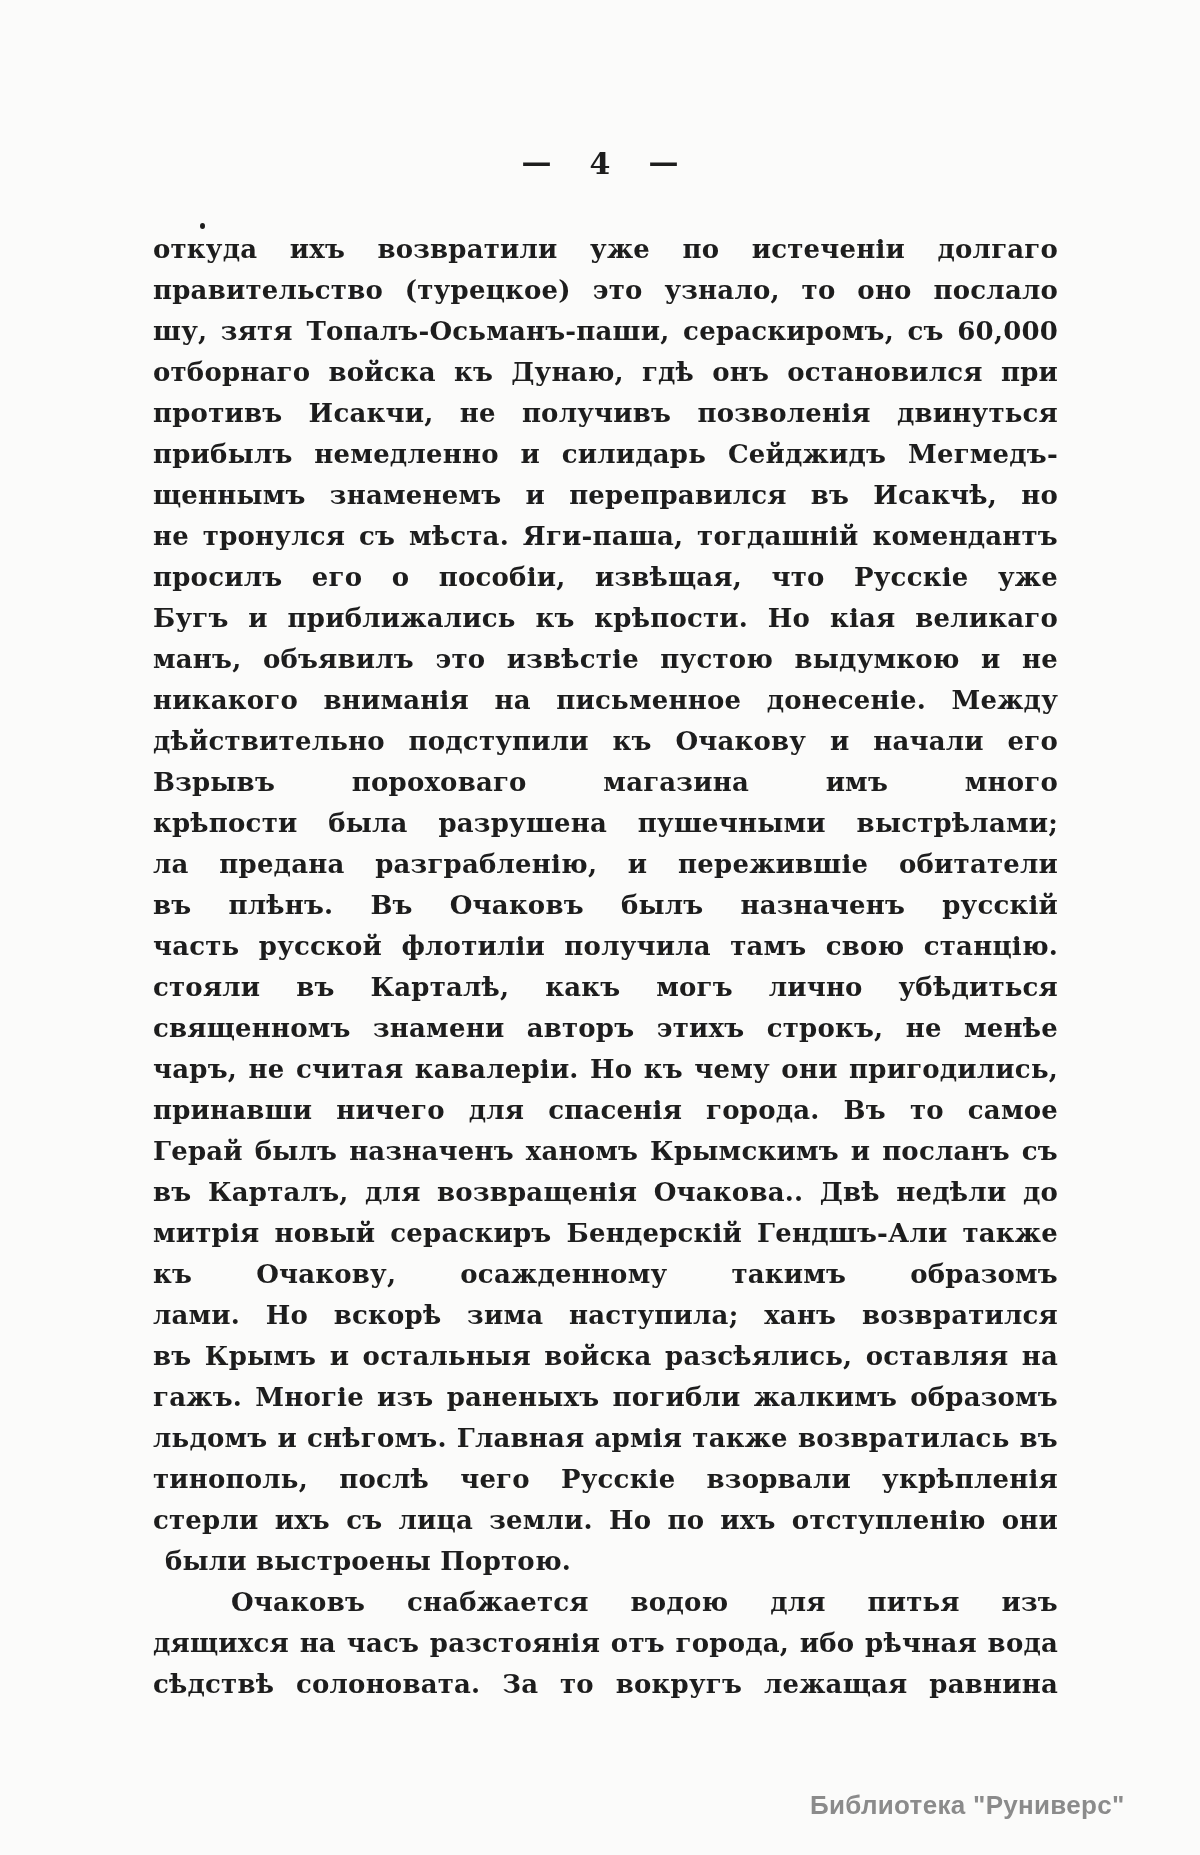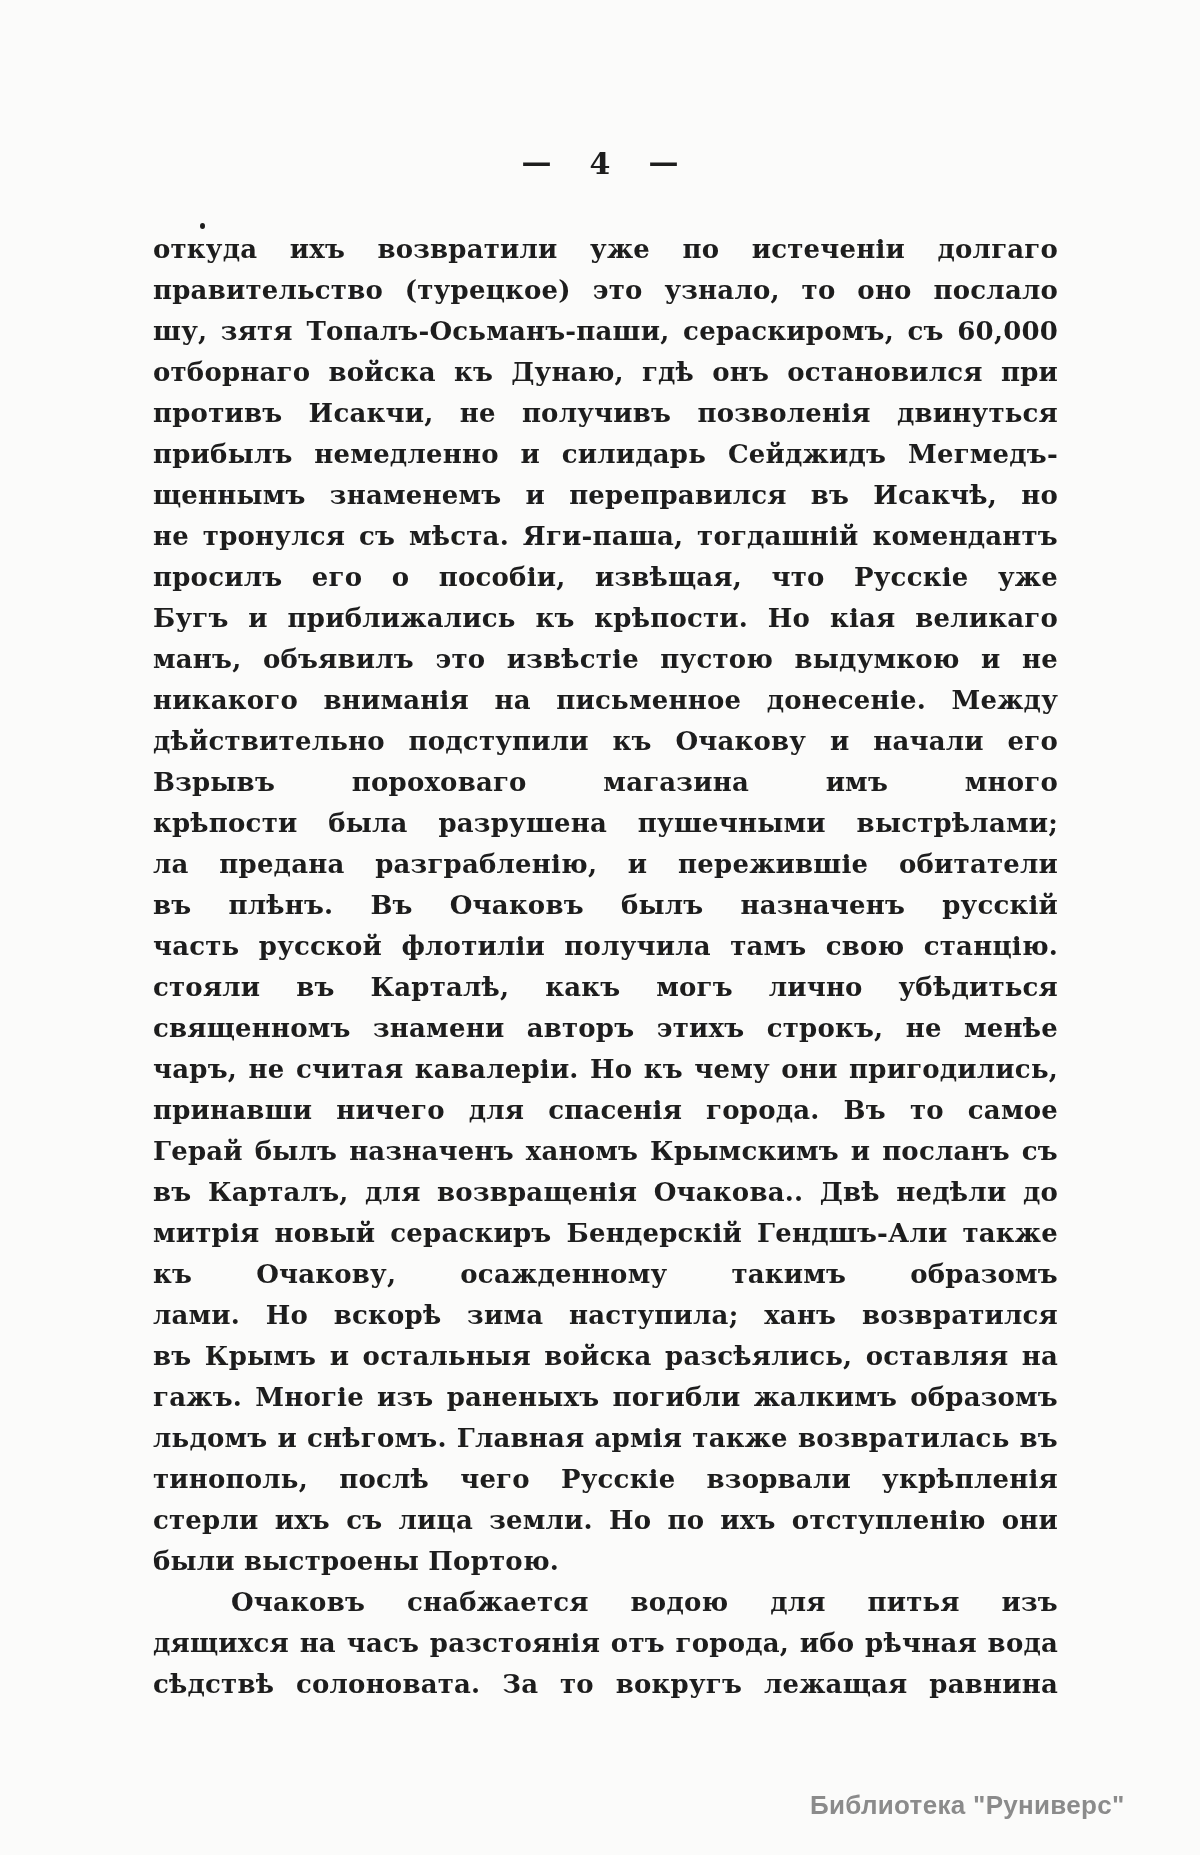--- a/index.html
+++ b/index.html
@@ -51,20 +51,21 @@
   .line {
     height: 41px;
     line-height: 41px;
     text-align: justify;
     text-align-last: justify;
     overflow: hidden;
   }
   .line.endpara {
     text-align: center;
     text-align-last: left;
+    margin-left: 12px;
   }
   .line.indent {
     text-indent: 78px;
   }
   .watermark {
     position: absolute;
     left: 810px;
     top: 1790px;
     font-family: "Liberation Sans", sans-serif;
     font-weight: bold;

